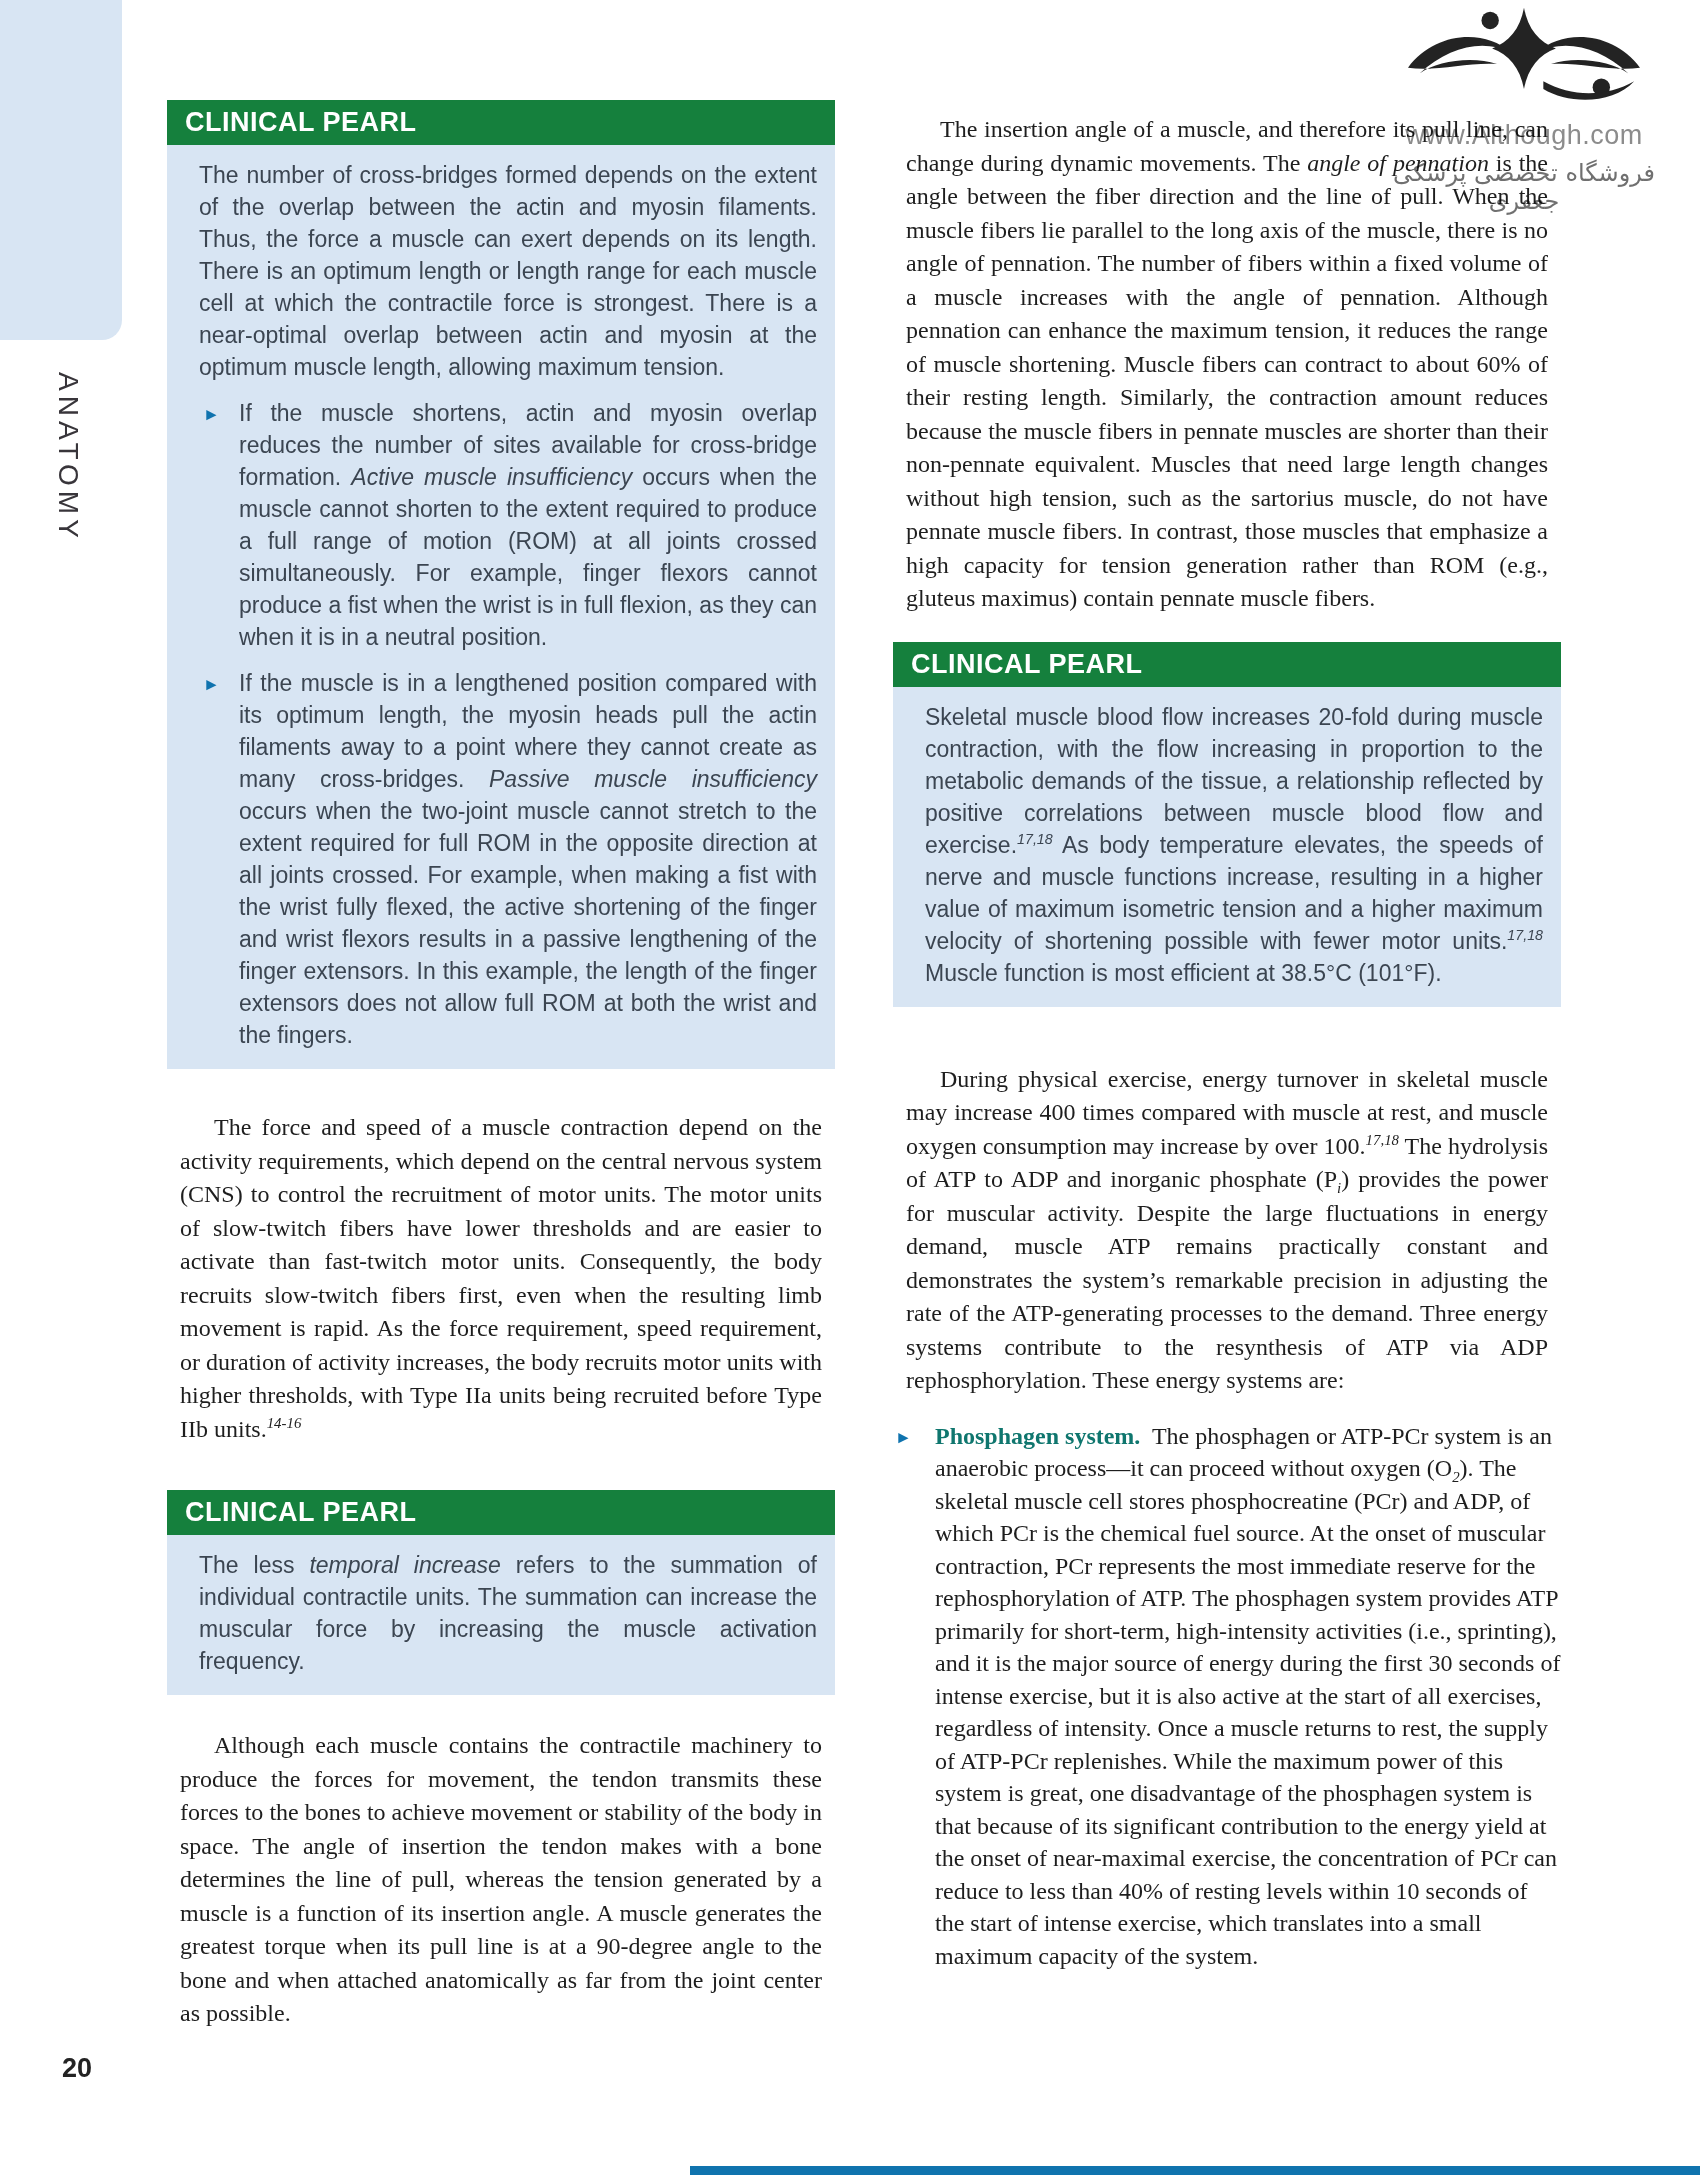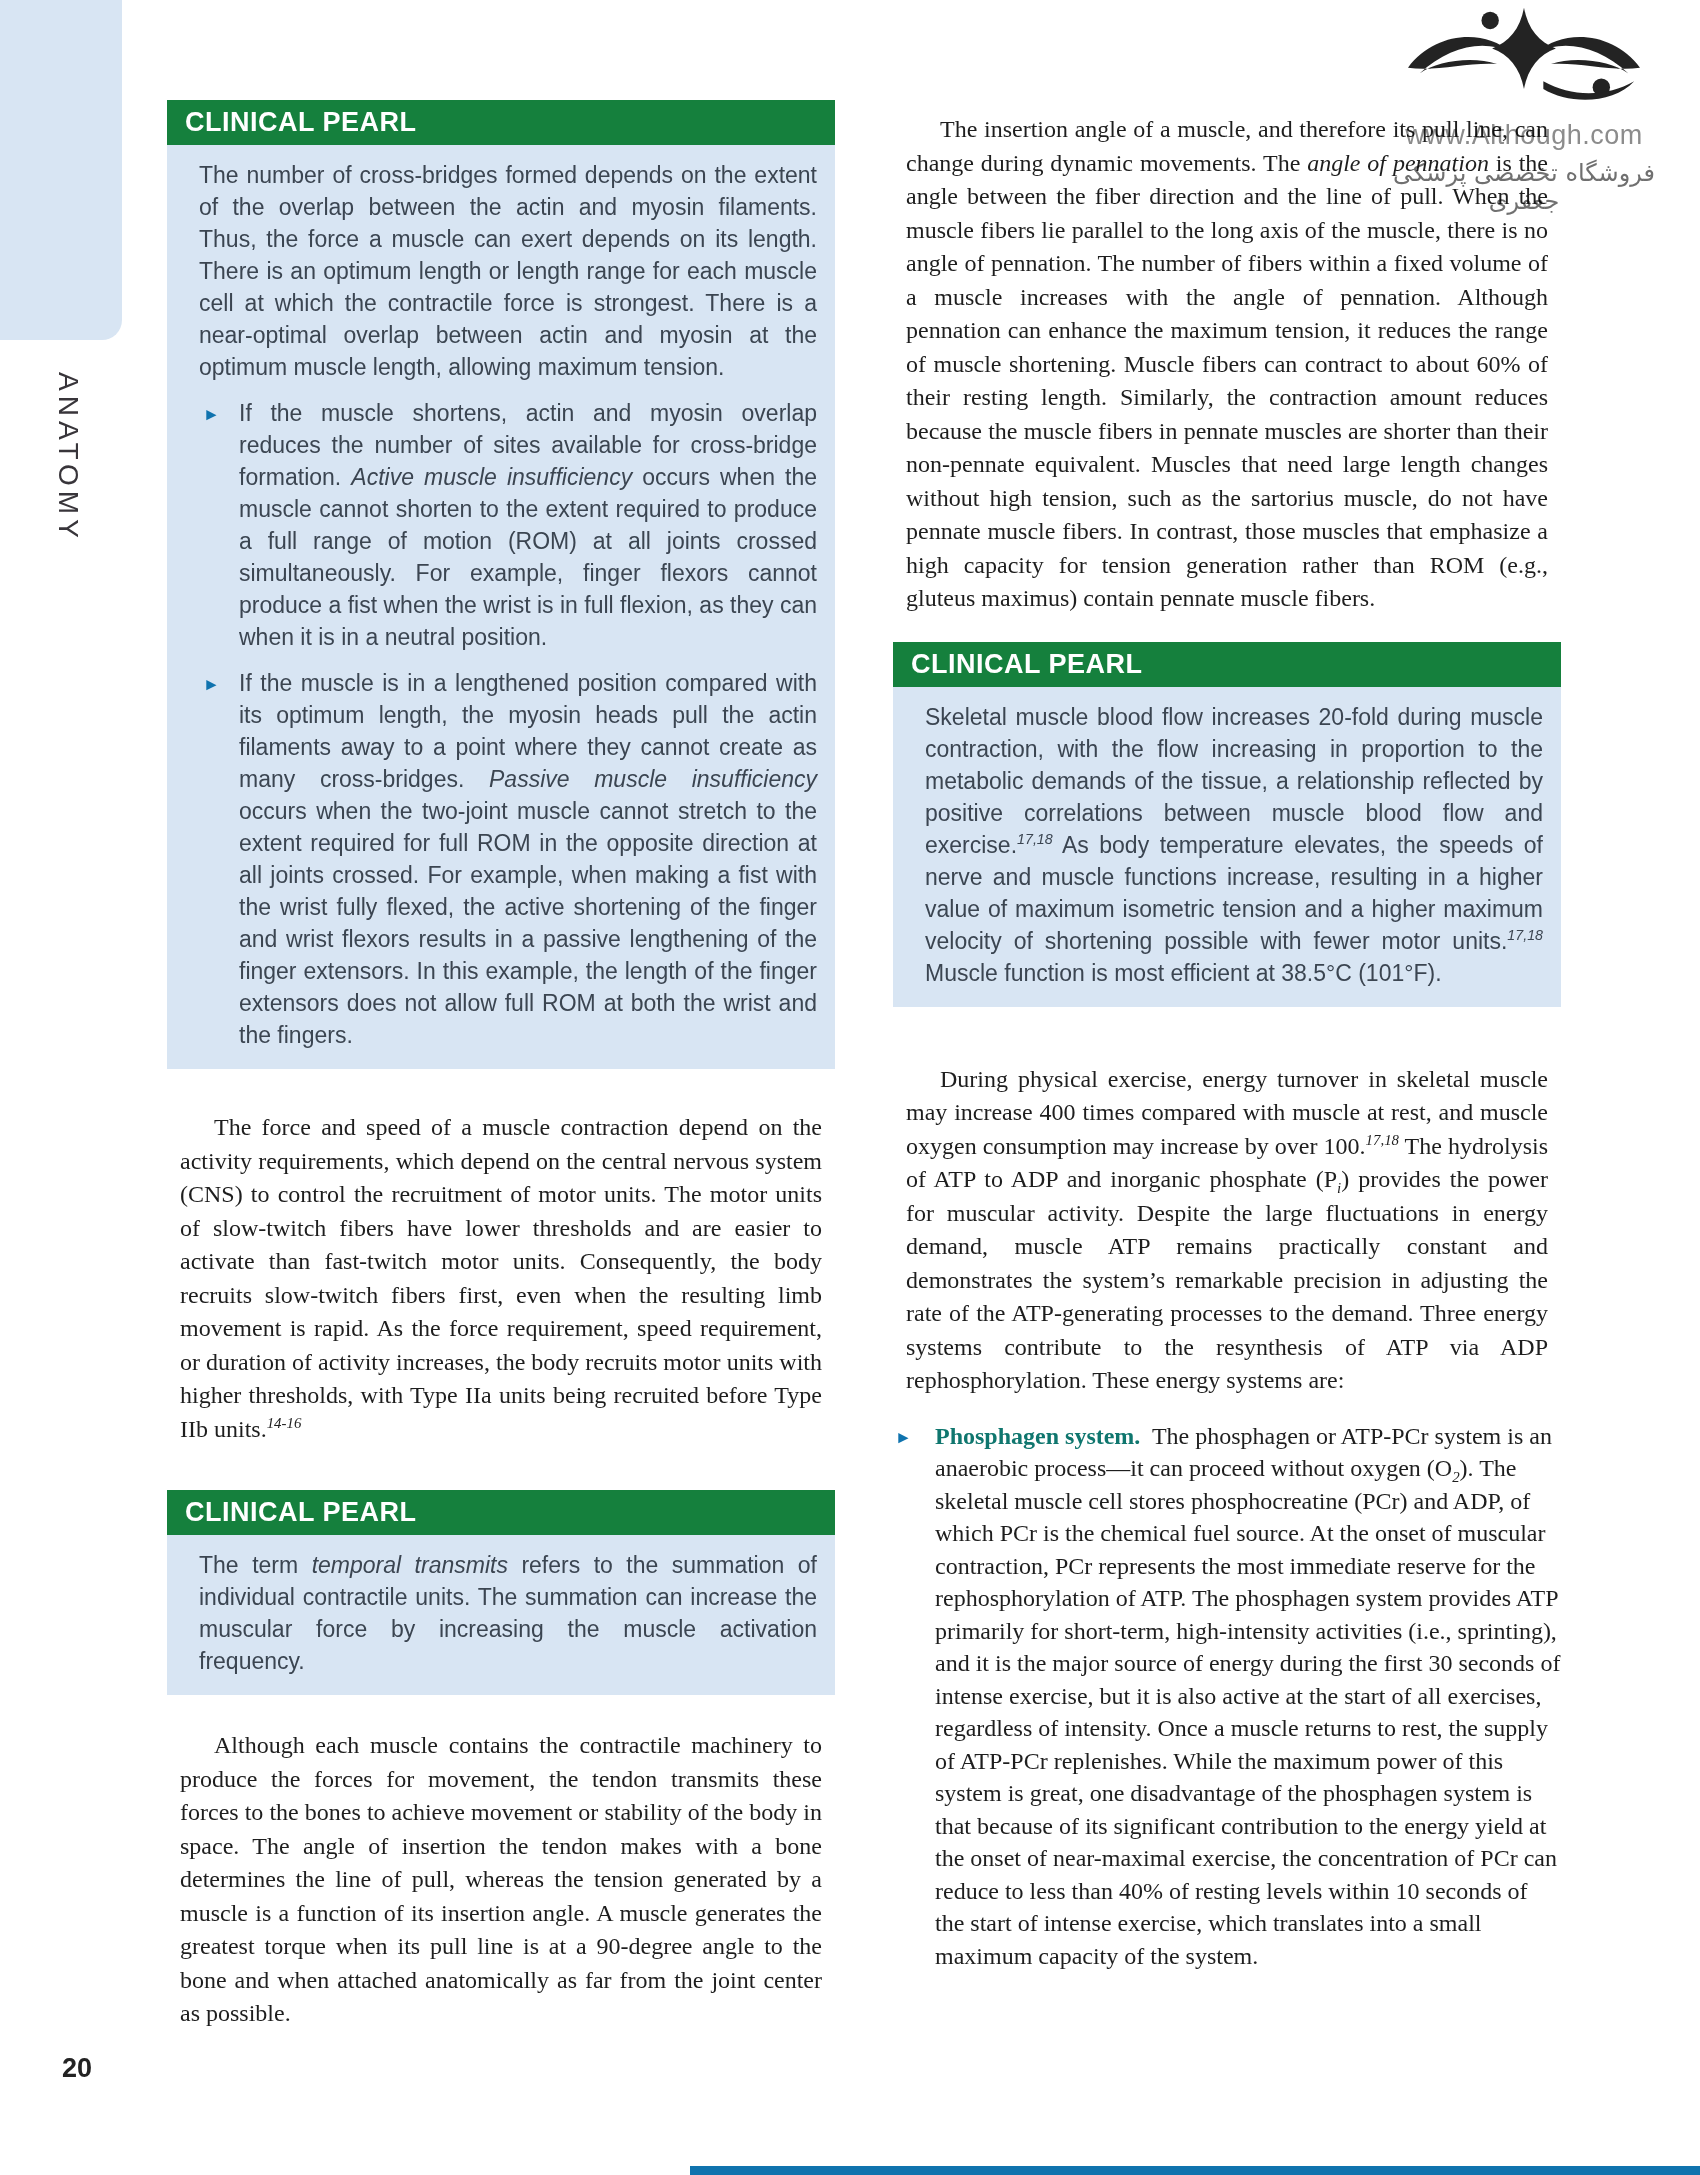--- a/index.html
+++ b/index.html
@@ -122,21 +122,21 @@
           <span><span>If the muscle is in a lengthened position compared with its optimum length, the myosin heads pull the actin filaments away to a point where they cannot create as many cross-bridges. </span><span class="sg-i">Passive muscle insufficiency</span><span> occurs when the two-joint muscle cannot stretch to the extent required for full ROM in the opposite direction at all joints crossed. For example, when making a fist with the wrist fully flexed, the active shortening of the finger and wrist flexors results in a passive lengthening of the finger extensors. In this example, the length of the finger extensors does not allow full ROM at both the wrist and the fingers.</span></span>
         </div>
       </div>
     </section>
 
     <p class="para mb-p1"><span>The force and speed of a muscle contraction depend on the activity requirements, which depend on the central nervous system (CNS) to control the recruitment of motor units. The motor units of slow-twitch fibers have lower thresholds and are easier to activate than fast-twitch motor units. Consequently, the body recruits slow-twitch fibers first, even when the resulting limb movement is rapid. As the force requirement, speed requirement, or duration of activity increases, the body recruits motor units with higher thresholds, with Type IIa units being recruited before Type IIb units.</span><sup>14-16</sup></p>
 
     <section class="pearl mb-p2">
       <div class="pearl-head">CLINICAL PEARL</div>
       <div class="pearl-body">
-        <p class="pearl-p"><span>The term </span><span class="sg-i">temporal transmits</span><span> refers to the summation of individual contractile units. The summation can increase the muscular force by increasing the muscle activation frequency.</span></p>
+        <p class="pearl-p"><span>The less </span><span class="sg-i">temporal increase</span><span> refers to the summation of individual contractile units. The summation can increase the muscular force by increasing the muscle activation frequency.</span></p>
       </div>
     </section>
 
     <p class="para">Although each muscle contains the contractile machinery to produce the forces for movement, the tendon transmits these forces to the bones to achieve movement or stability of the body in space. The angle of insertion the tendon makes with a bone determines the line of pull, whereas the tension generated by a muscle is a function of its insertion angle. A muscle generates the greatest torque when its pull line is at a 90-degree angle to the bone and when attached anatomically as far from the joint center as possible.</p>
 
   </div>
 
   <div class="col col-right">
 
     <p class="para r-p1"><span>The insertion angle of a muscle, and therefore its pull line, can change during dynamic movements. The </span><span class="sg-i">angle of pennation</span><span> is the angle between the fiber direction and the line of pull. When the muscle fibers lie parallel to the long axis of the muscle, there is no angle of pennation. The number of fibers within a fixed volume of a muscle increases with the angle of pennation. Although pennation can enhance the maximum tension, it reduces the range of muscle shortening. Muscle fibers can contract to about 60% of their resting length. Similarly, the contraction amount reduces because the muscle fibers in pennate muscles are shorter than their non-pennate equivalent. Muscles that need large length changes without high tension, such as the sartorius muscle, do not have pennate muscle fibers. In contrast, those muscles that emphasize a high capacity for tension generation rather than ROM (e.g., gluteus maximus) contain pennate muscle fibers.</span></p>

